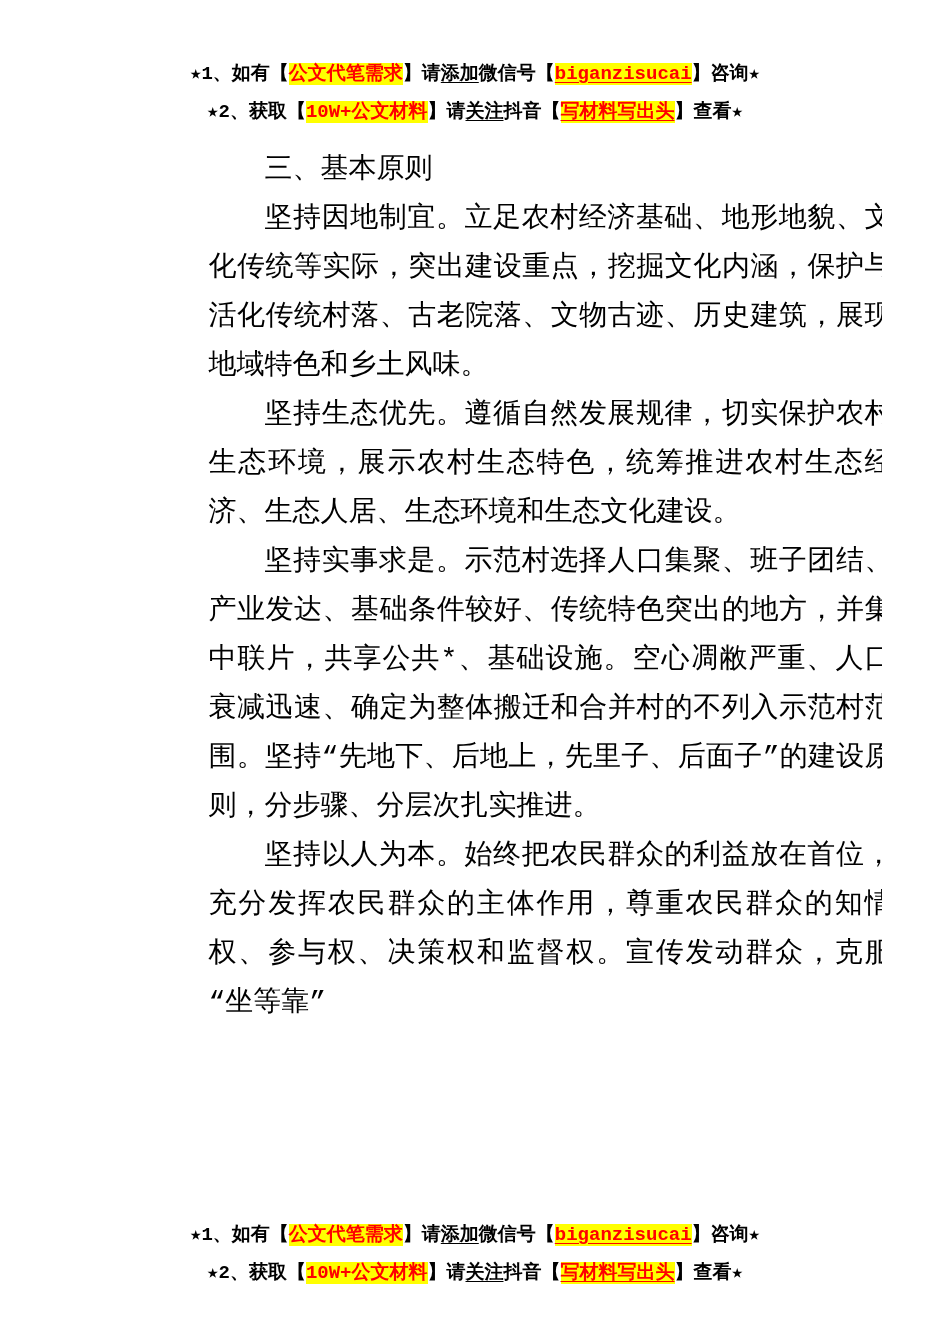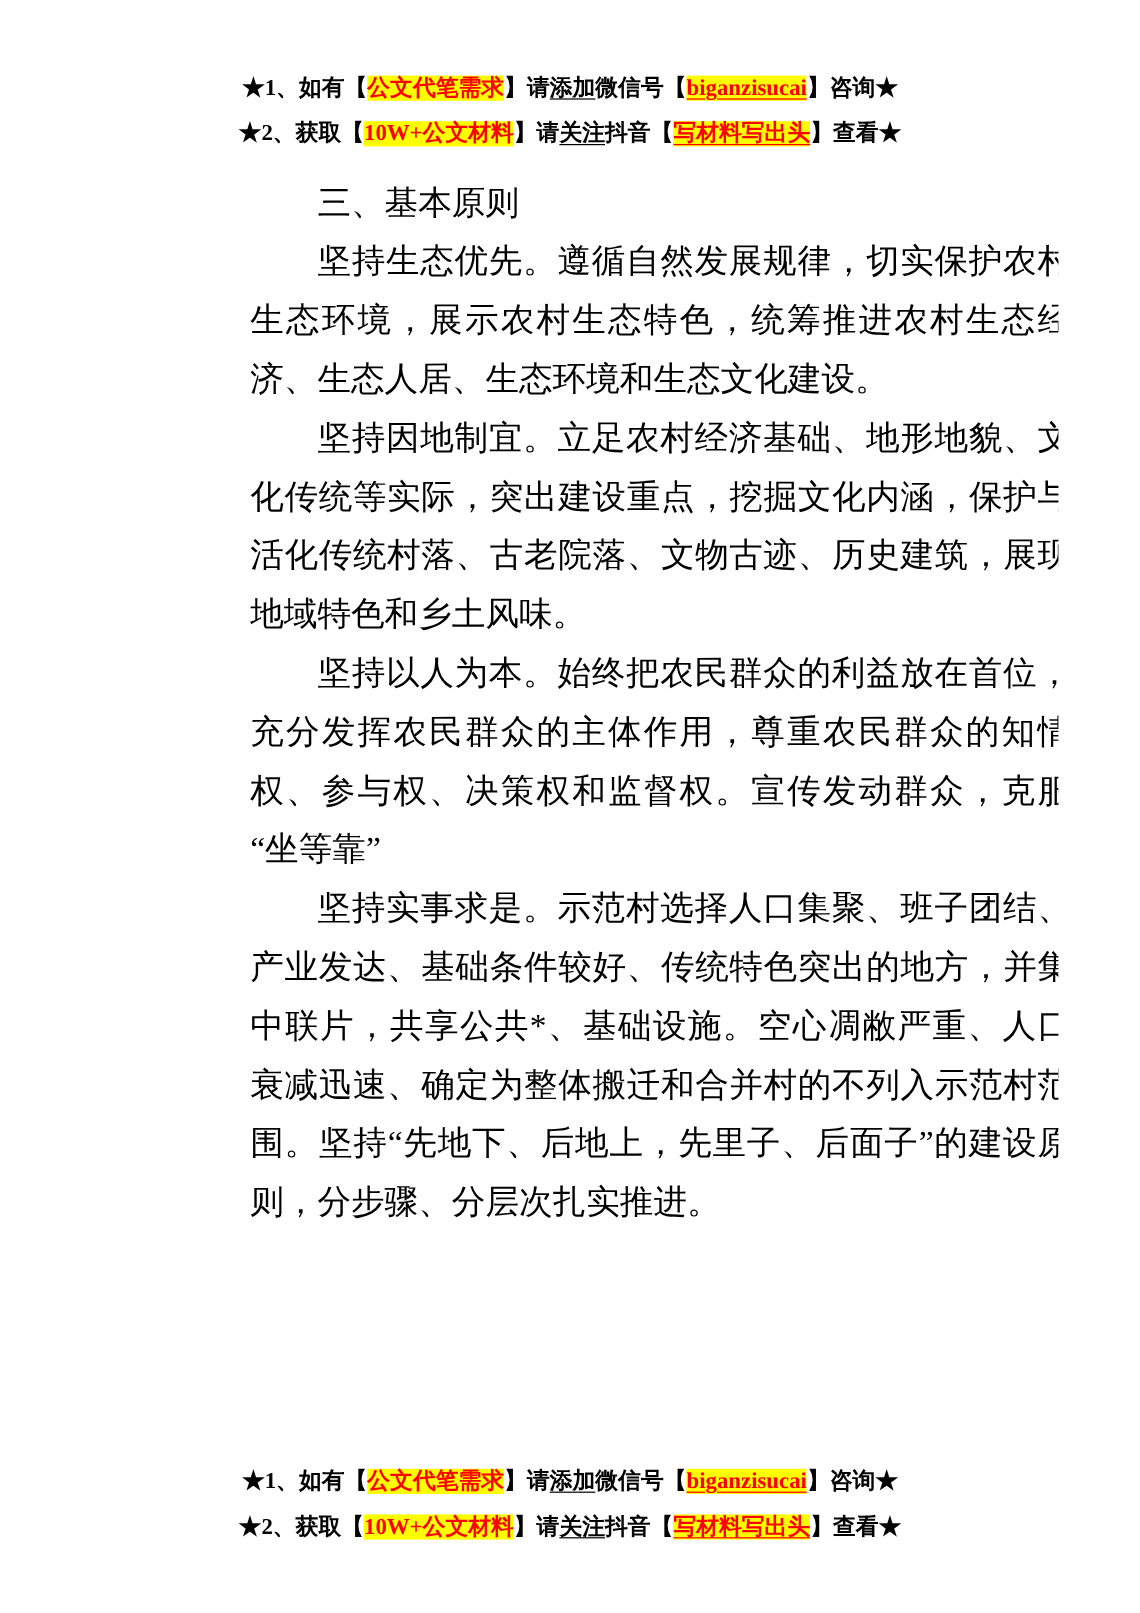--- a/index.html
+++ b/index.html
@@ -4,21 +4,21 @@
 <style>
   * { box-sizing: border-box; }
   html, body { margin: 0; padding: 0; background: #ffffff; }
   .page {
     position: relative;
     width: 813px;
     height: 1344px;
     margin: 0 auto;
     background: #ffffff;
     overflow: hidden;
-    font-family: Liberation Serif, serif;
+    font-family: Liberation Mono, monospace;
     color: #000000;
   }
   .banner {
     text-align: center;
     font-weight: 700;
     font-size: 19px;
     line-height: 38px;
     color: #000000;
     white-space: nowrap;
   }
@@ -61,24 +61,24 @@
     <div>
       <span>★1、如有【</span><span class="hl">公文代笔需求</span><span>】请</span><span class="u">添加</span><span>微信号【</span><span class="hl u">biganzisucai</span><span>】咨询★</span>
     </div>
     <div>
       <span>★2、获取【</span><span class="hl">10W+公文材料</span><span>】请</span><span class="u">关注</span><span>抖音【</span><span class="hl u">写材料写出头</span><span>】查看★</span>
     </div>
   </div>
 
   <div class="content">
     <p class="heading">三、基本原则</p>
+    <p class="para">坚持因地制宜。立足农村经济基础、地形地貌、文化传统等实际，突出建设重点，挖掘文化内涵，保护与活化传统村落、古老院落、文物古迹、历史建筑，展现地域特色和乡土风味。</p>
     <p class="para">坚持生态优先。遵循自然发展规律，切实保护农村生态环境，展示农村生态特色，统筹推进农村生态经济、生态人居、生态环境和生态文化建设。</p>
-    <p class="para">坚持因地制宜。立足农村经济基础、地形地貌、文化传统等实际，突出建设重点，挖掘文化内涵，保护与活化传统村落、古老院落、文物古迹、历史建筑，展现地域特色和乡土风味。</p>
+    <p class="para">坚持实事求是。示范村选择人口集聚、班子团结、产业发达、基础条件较好、传统特色突出的地方，并集中联片，共享公共*、基础设施。空心凋敝严重、人口衰减迅速、确定为整体搬迁和合并村的不列入示范村范围。坚持“先地下、后地上，先里子、后面子”的建设原则，分步骤、分层次扎实推进。</p>
     <p class="para">坚持以人为本。始终把农民群众的利益放在首位，充分发挥农民群众的主体作用，尊重农民群众的知情权、参与权、决策权和监督权。宣传发动群众，克服“坐等靠”</p>
-    <p class="para">坚持实事求是。示范村选择人口集聚、班子团结、产业发达、基础条件较好、传统特色突出的地方，并集中联片，共享公共*、基础设施。空心凋敝严重、人口衰减迅速、确定为整体搬迁和合并村的不列入示范村范围。坚持“先地下、后地上，先里子、后面子”的建设原则，分步骤、分层次扎实推进。</p>
   </div>
 
   <div class="banner banner-bottom">
     <div>
       <span>★1、如有【</span><span class="hl">公文代笔需求</span><span>】请</span><span class="u">添加</span><span>微信号【</span><span class="hl u">biganzisucai</span><span>】咨询★</span>
     </div>
     <div>
       <span>★2、获取【</span><span class="hl">10W+公文材料</span><span>】请</span><span class="u">关注</span><span>抖音【</span><span class="hl u">写材料写出头</span><span>】查看★</span>
     </div>
   </div>

